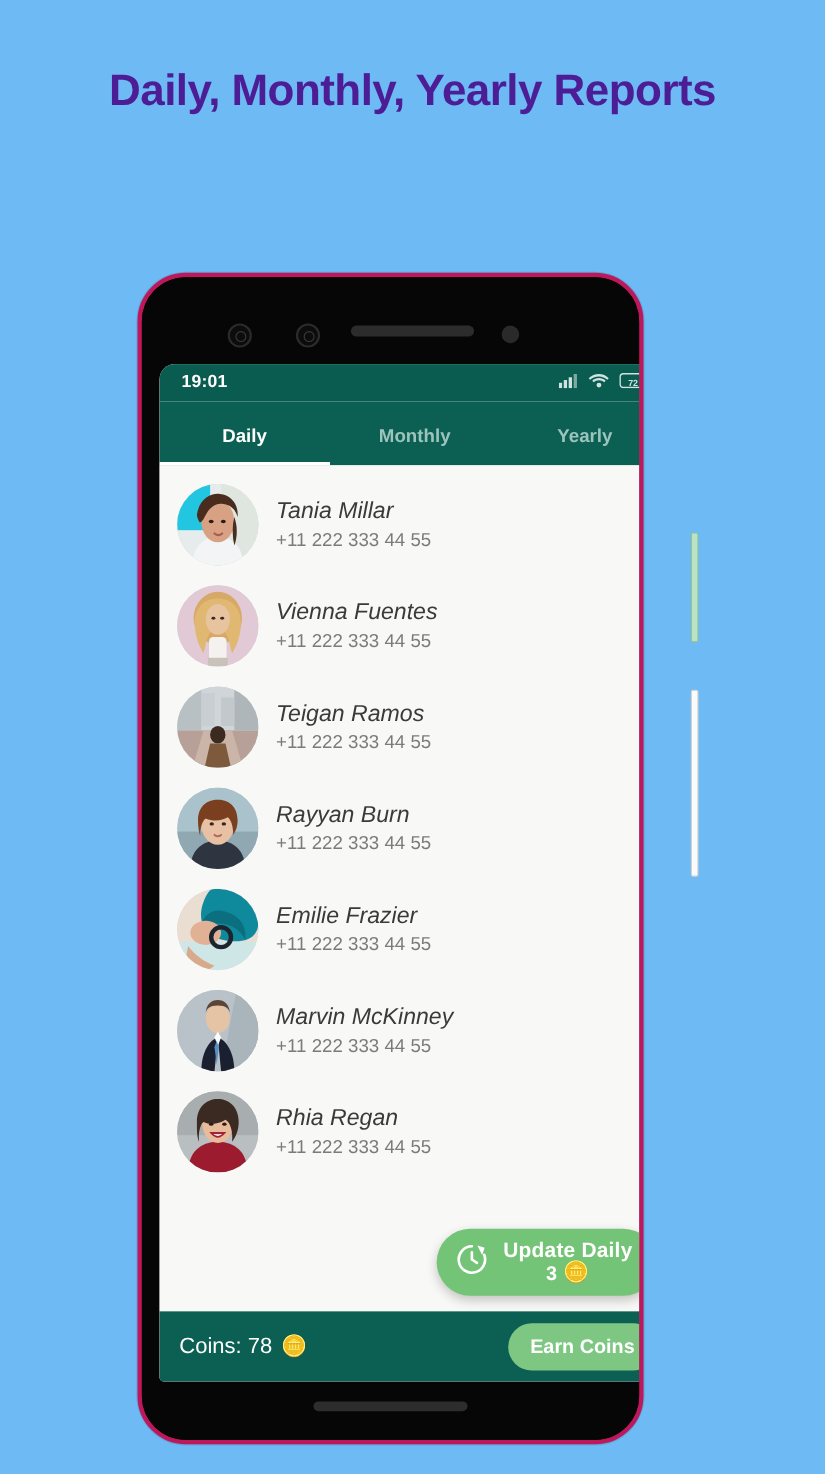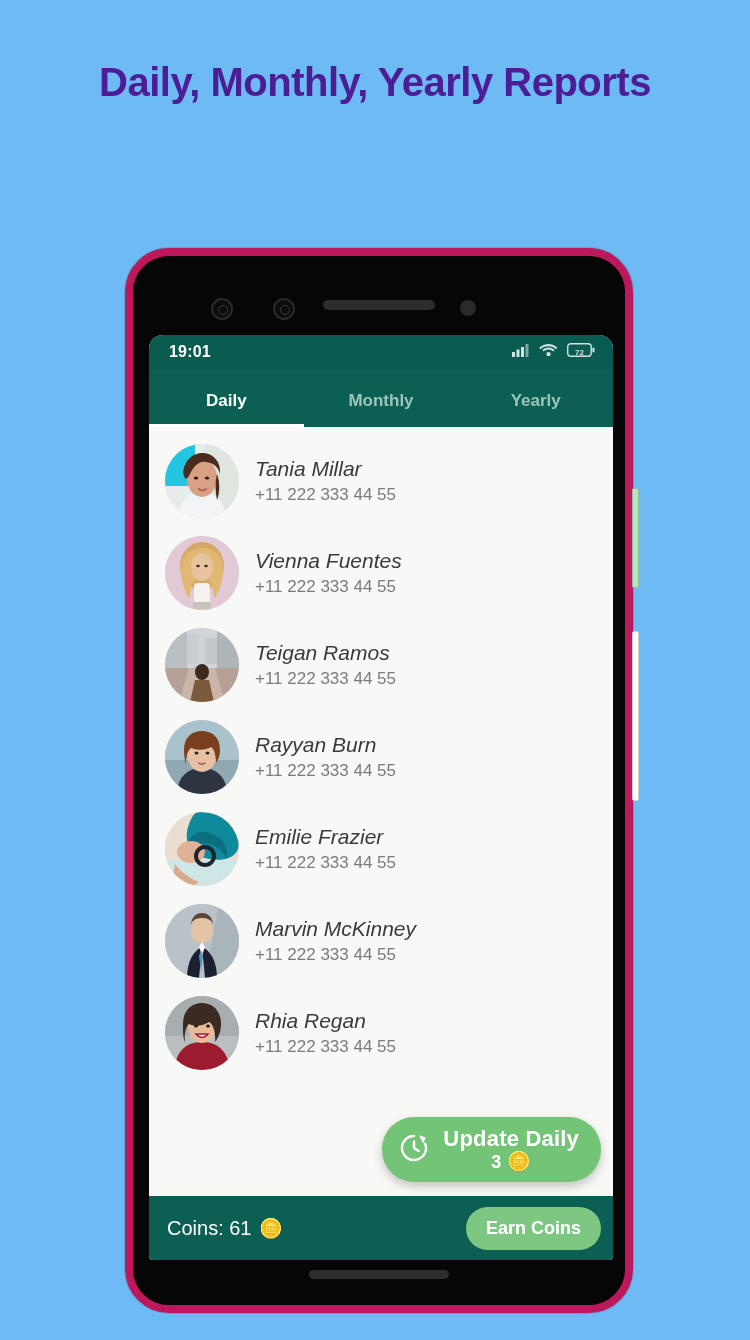--- a/index.html
+++ b/index.html
@@ -20,24 +20,24 @@
     font-weight: bold;
     line-height: 1.42;
     letter-spacing: -0.5px;
     padding: 0 48px;
   }
 
   
   .device {
     position: absolute;
     left: 125px; top: 248px;
-    width: 508px; height: 1065px;
+    width: 460px; height: 1065px;
     background: #000000;
     border-radius: 44px;
-    border: 8px solid #be185d;
+    border: 4px solid #be185d;
     box-shadow: 0 0 0 1px rgba(0,0,0,0.12);
     overflow: visible;
   }
   .device-inner {
     position: absolute;
     inset: 0;
     border-radius: 40px;
     background: #060606;
     overflow: hidden;
   }
@@ -228,21 +228,21 @@
     box-shadow: 0 4px 10px rgba(0,0,0,0.22);
     cursor: pointer;
   }
   .fab-label {
     display: flex;
     flex-direction: column;
     align-items: center;
     color: #ffffff;
     line-height: 1.12;
   }
-  .fab-title { font-size: 22px; font-weight: bold; letter-spacing: 0.2px; }
+  .fab-title { font-size: 19px; font-weight: bold; letter-spacing: 0.2px; }
   .fab-sub { font-size: 18px; font-weight: bold; display: flex; align-items: center; gap: 6px; }
 
   
   .coinbar {
     flex: 0 0 auto;
     height: 64px;
     background: #0b6053;
     display: flex;
     align-items: center;
     justify-content: space-between;
@@ -476,21 +476,21 @@
             <span class="fab-sub">
               <span>3</span>
               <span class="coin-glyph">🪙</span>
             </span>
           </span>
         </div>
       </div>
 
       <div class="coinbar">
         <div class="coins-label">
-          <span>Coins: 61</span>
+          <span>Coins: 78</span>
           <span class="coin-glyph">🪙</span>
         </div>
         <div class="coin-actions">
           <button class="pill">Earn Coins</button>
         </div>
       </div>
 
     </div>
   </div>
 

